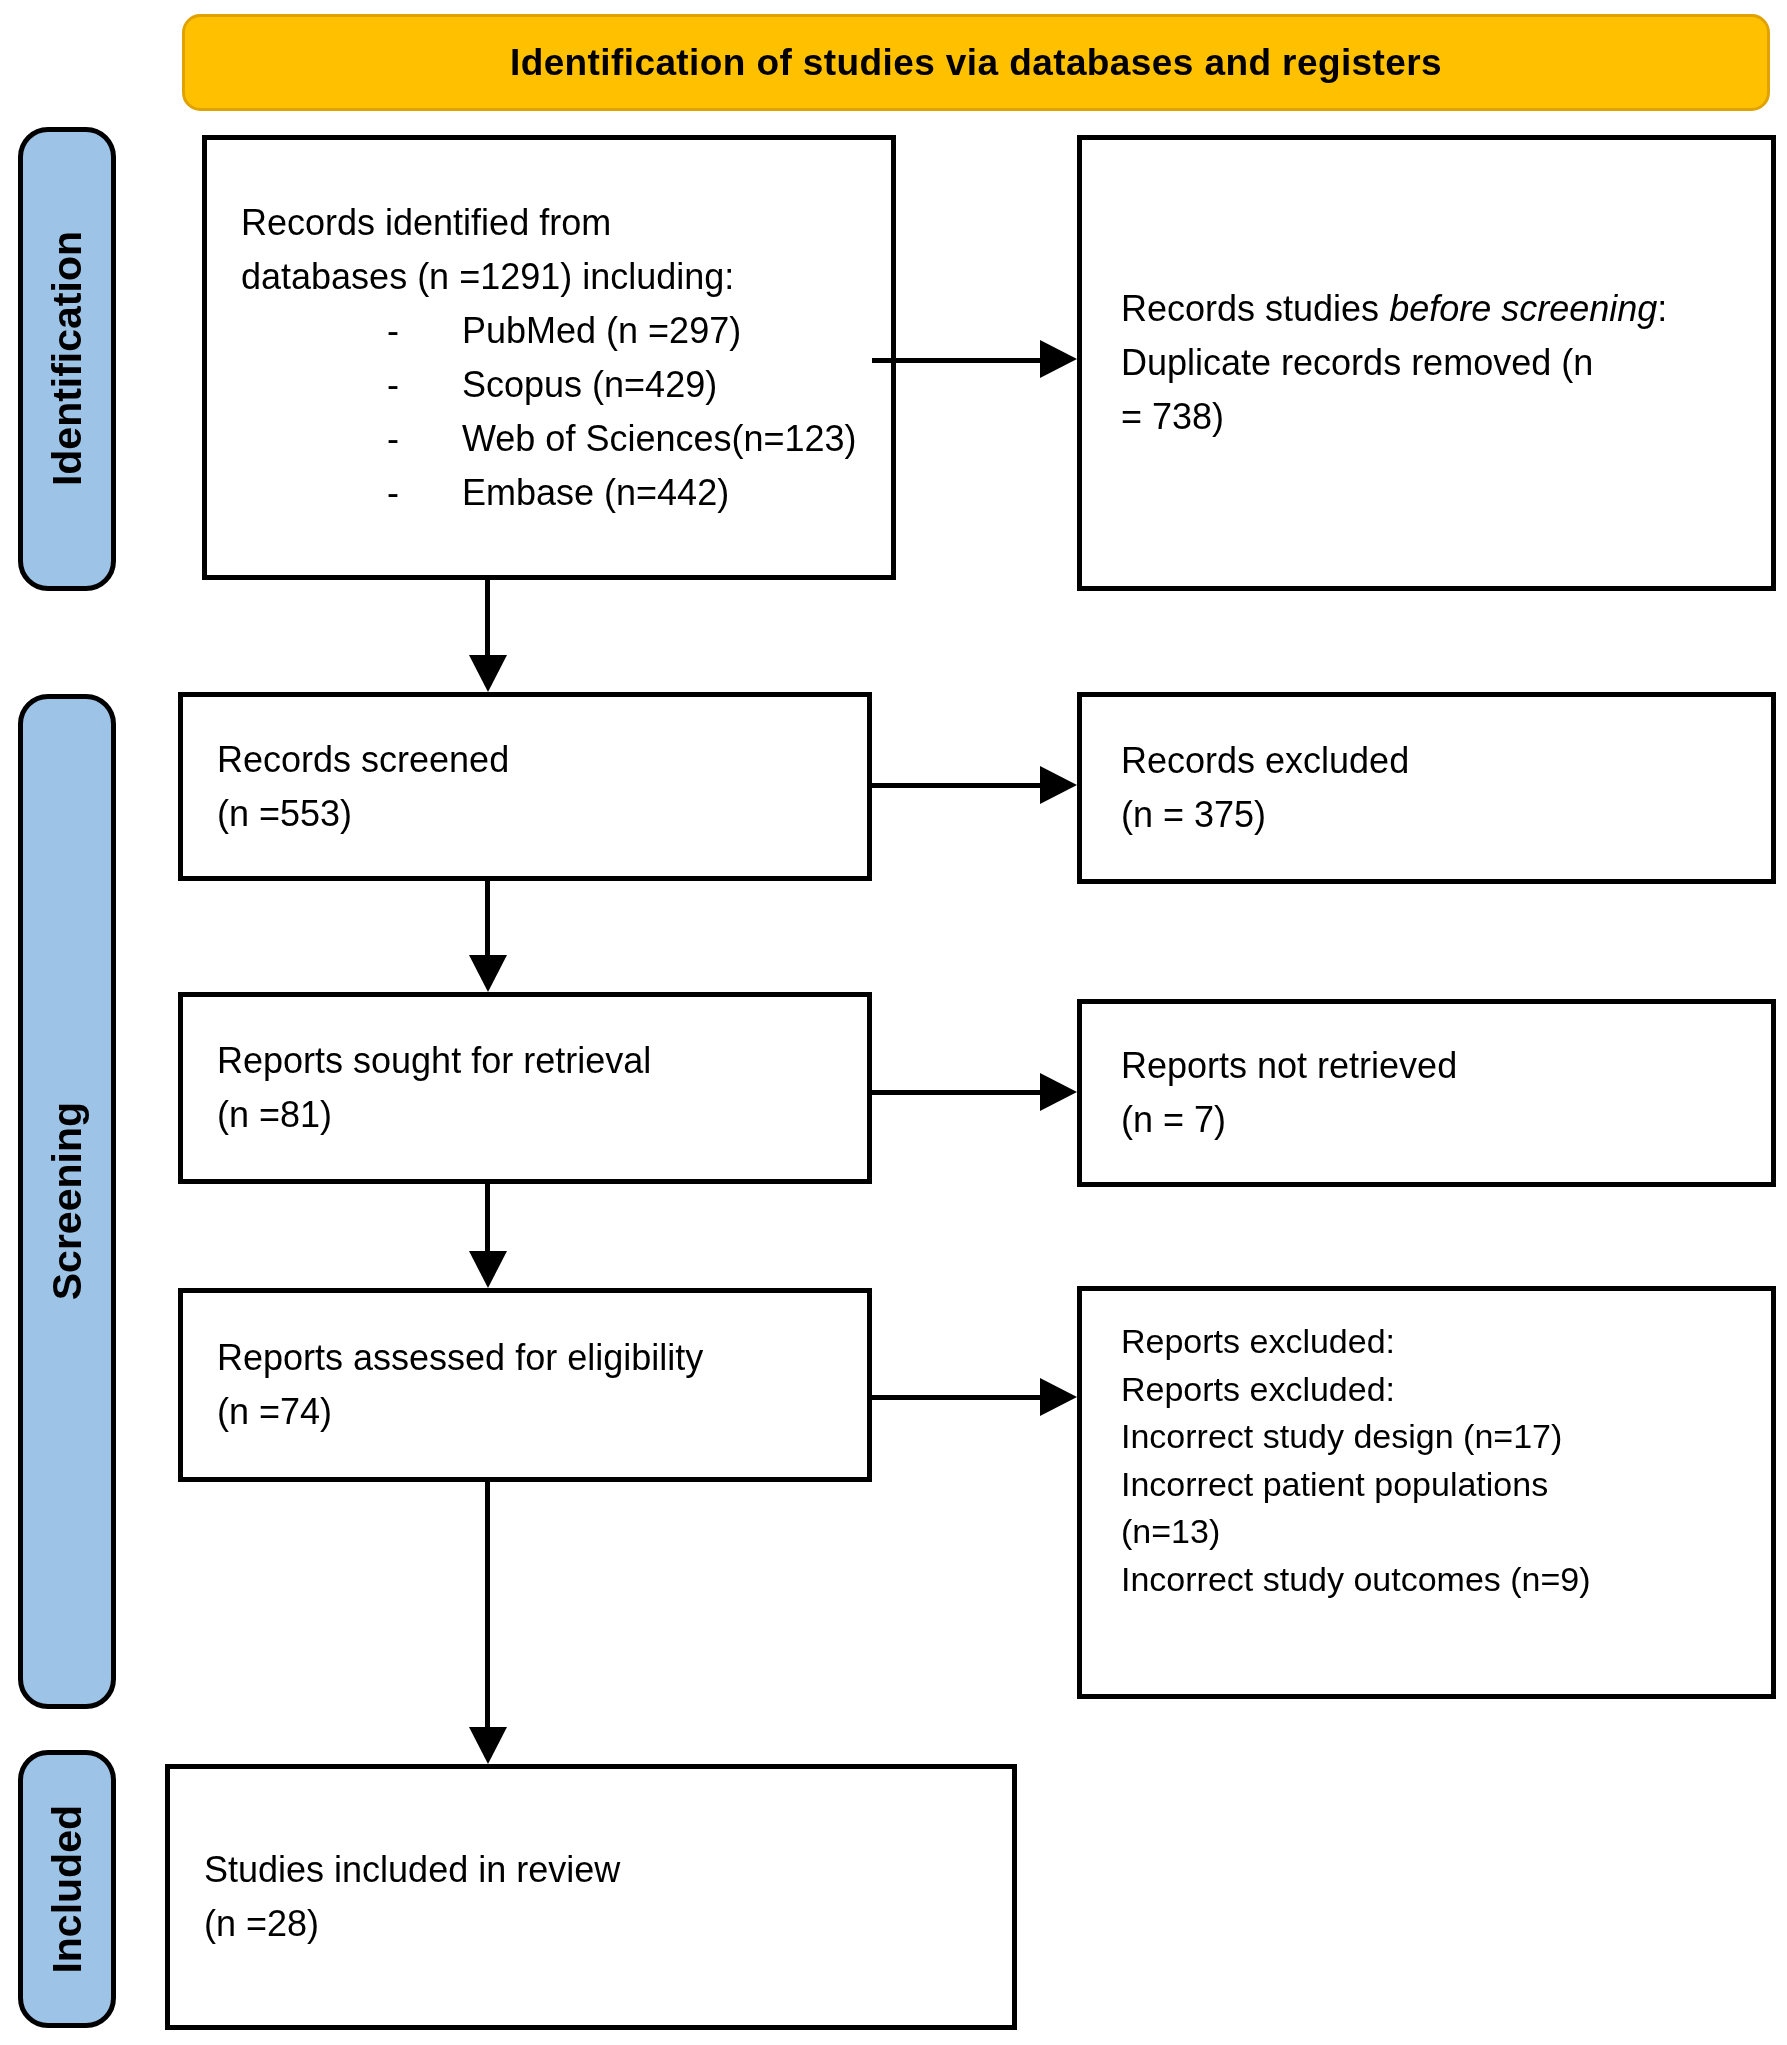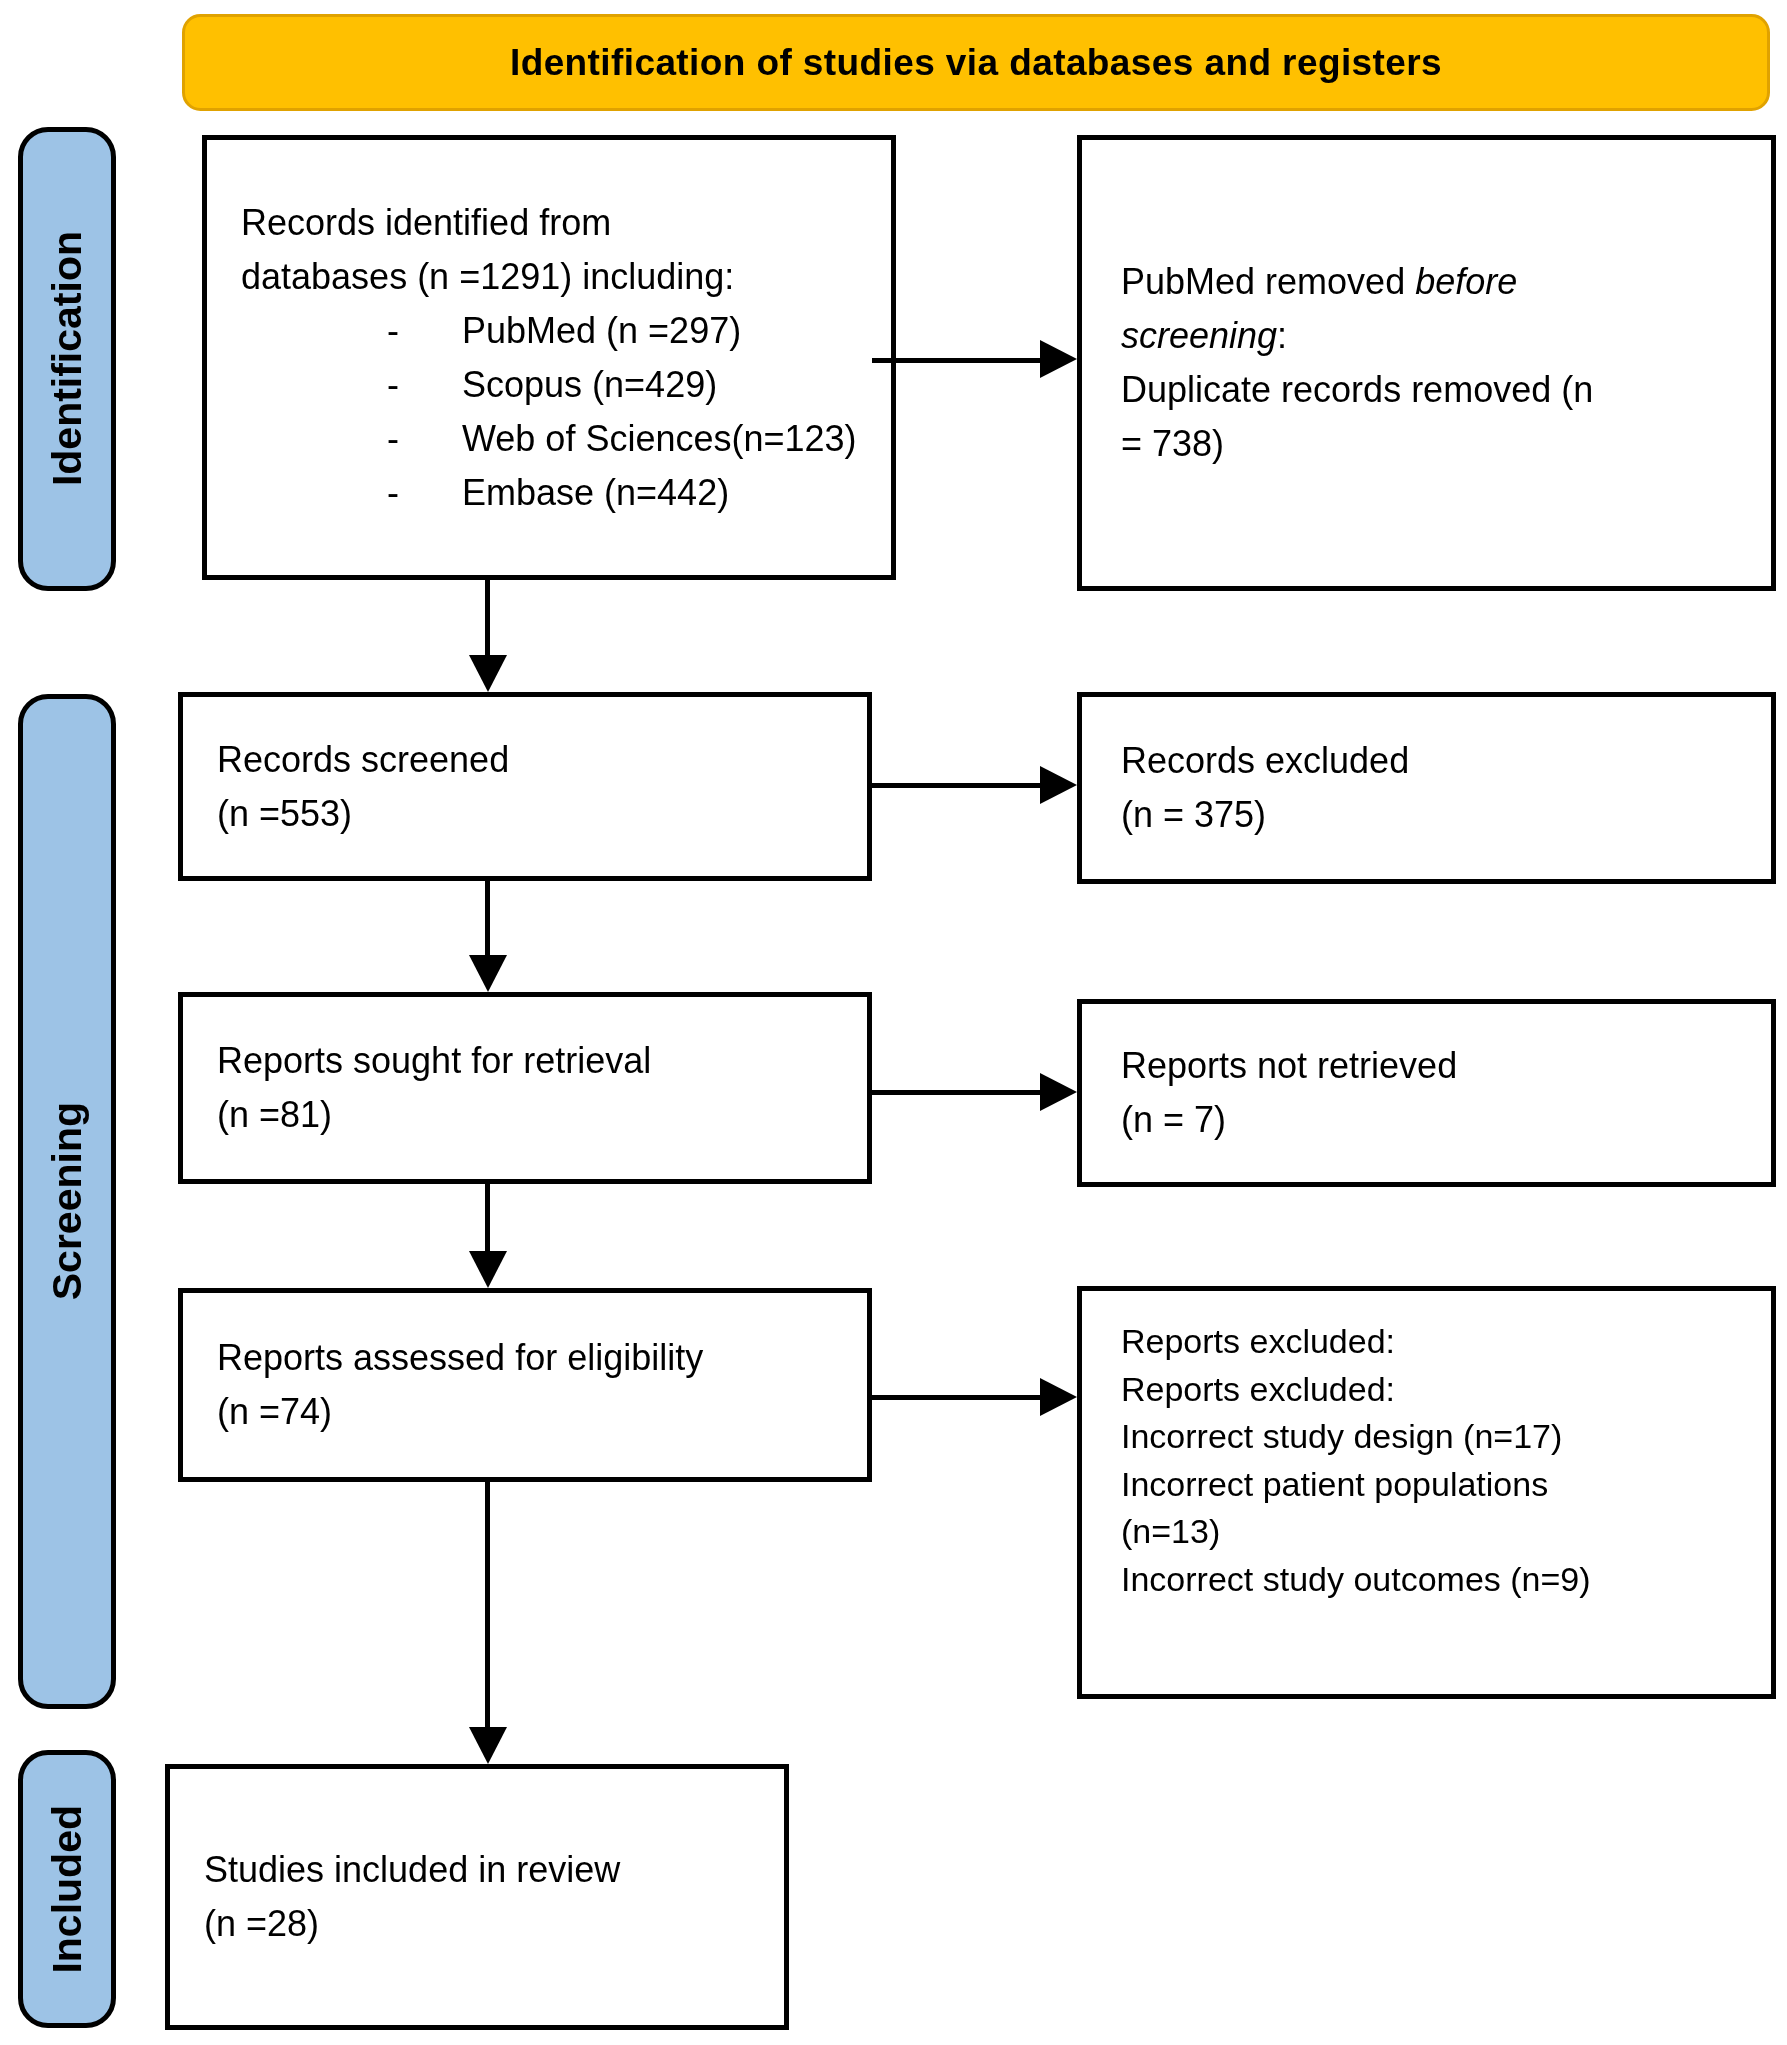--- a/index.html
+++ b/index.html
@@ -68,21 +68,21 @@
 
   #box-records-identified { top: 135px;  height: 445px; padding: 7.1px 21.4px 7.1px 34px; margin-left: 24px; }
   #box-records-removed    { top: 135px;  height: 456px; padding: 7.1px 78px 7.1px 39px; }
   #box-records-screened   { top: 692px;  height: 189px; padding: 7.1px 21.4px 7.1px 34px; }
   #box-records-excluded   { top: 692px;  height: 192px; padding: 7.1px 21.4px 7.1px 39px; }
   #box-reports-sought     { top: 992px; height: 192px; padding: 7.1px 21.4px 7.1px 34px; }
   #box-reports-not-retrieved { top: 999px; height: 188px; padding: 7.1px 21.4px 7.1px 39px; }
   #box-reports-assessed   { top: 1288px; height: 194px; padding: 7.1px 21.4px 7.1px 34px; }
   #box-reports-excluded   { top: 1286px; height: 413px; padding: 27px 96px 7.1px 39px;
                             justify-content: flex-start; font-size: 34px; line-height: 1.40; }
-  #box-studies-included   { left: 165px; top: 1764px; width: 624px; height: 266px;
+  #box-studies-included   { left: 165px; top: 1764px; width: 852px; height: 266px;
                             padding: 7.1px 21.4px 7.1px 34px; }
 
   .fbox p { margin: 0; }
   #box-records-identified .lead { max-width: 520px; }
 
   .dash-list { margin: 0; }
   .dash-row { display: flex; }
   .dash-row .dash { width: 75px; padding-left: 146px; flex: none; }
 
   .indent-block { margin-left: 68px; max-width: 496px; }
@@ -162,21 +162,21 @@
     <p>Reports assessed for eligibility</p>
     <p>(n =74)</p>
   </div>
 
   <div class="fbox" id="box-studies-included">
     <p>Studies included in review</p>
     <p>(n =28)</p>
   </div>
 
   <div class="fbox col-right" id="box-records-removed">
-    <p><span>PubMed removed </span><span class="italic">before screening</span><span>:</span></p>
+    <p><span>Records studies </span><span class="italic">before screening</span><span>:</span></p>
     <p class="indent-block">Duplicate records removed (n = 738)</p>
   </div>
 
   <div class="fbox col-right" id="box-records-excluded">
     <p>Records excluded</p>
     <p>(n = 375)</p>
   </div>
 
   <div class="fbox col-right" id="box-reports-not-retrieved">
     <p>Reports not retrieved</p>

